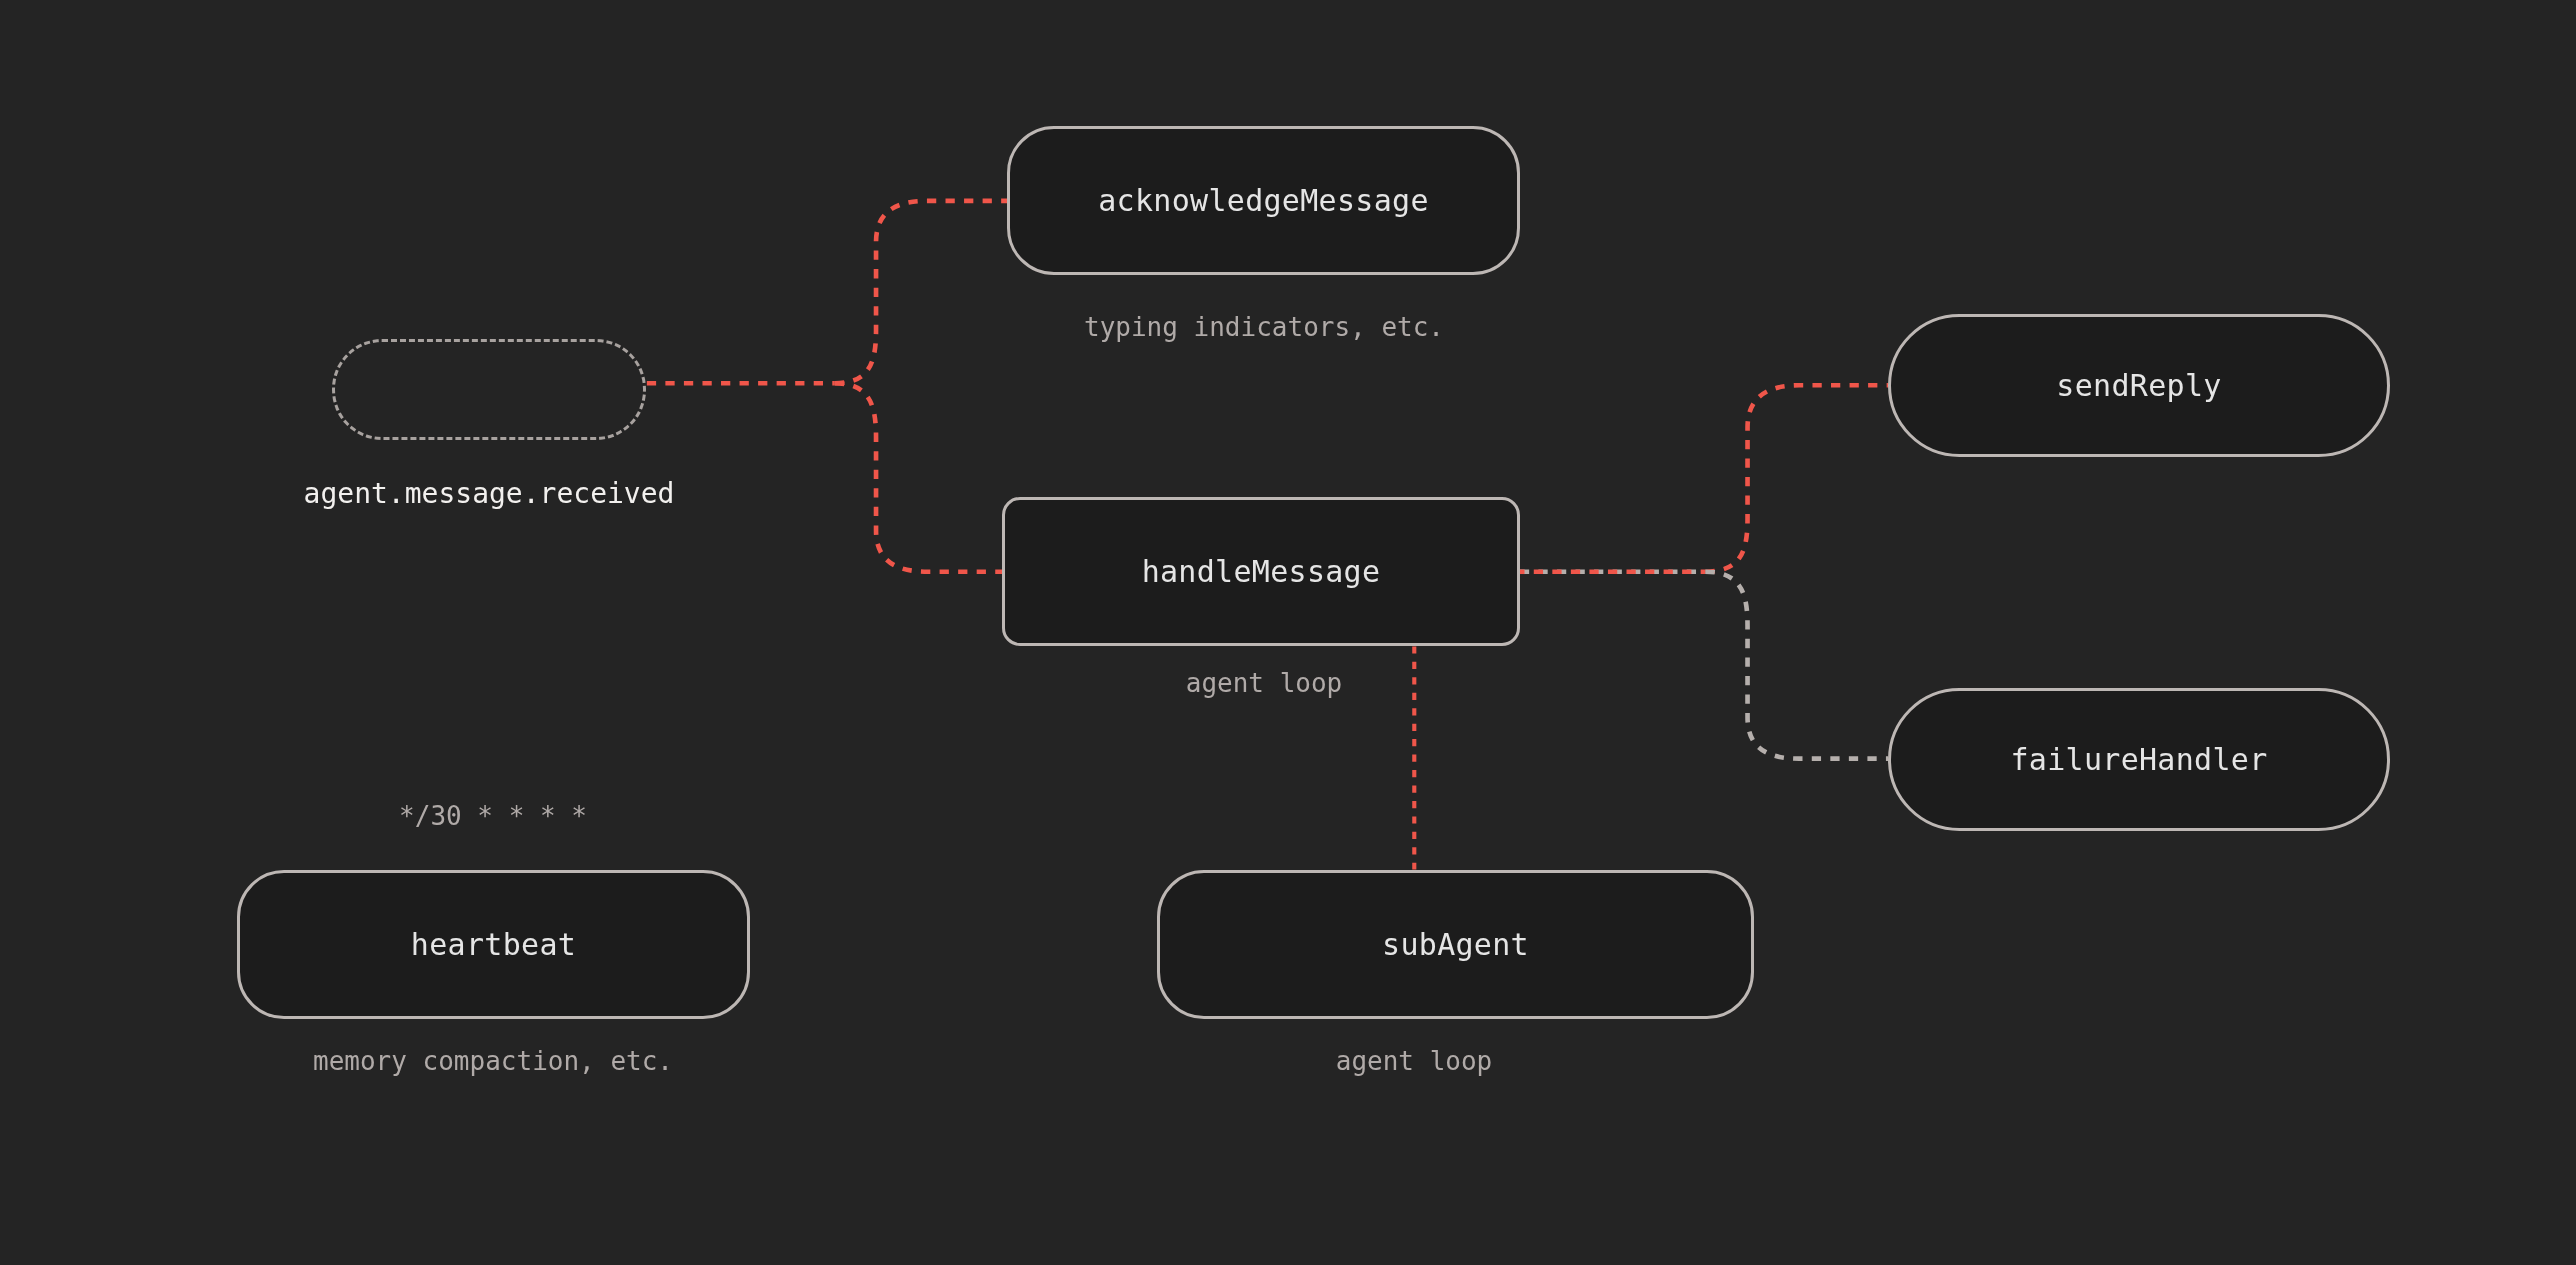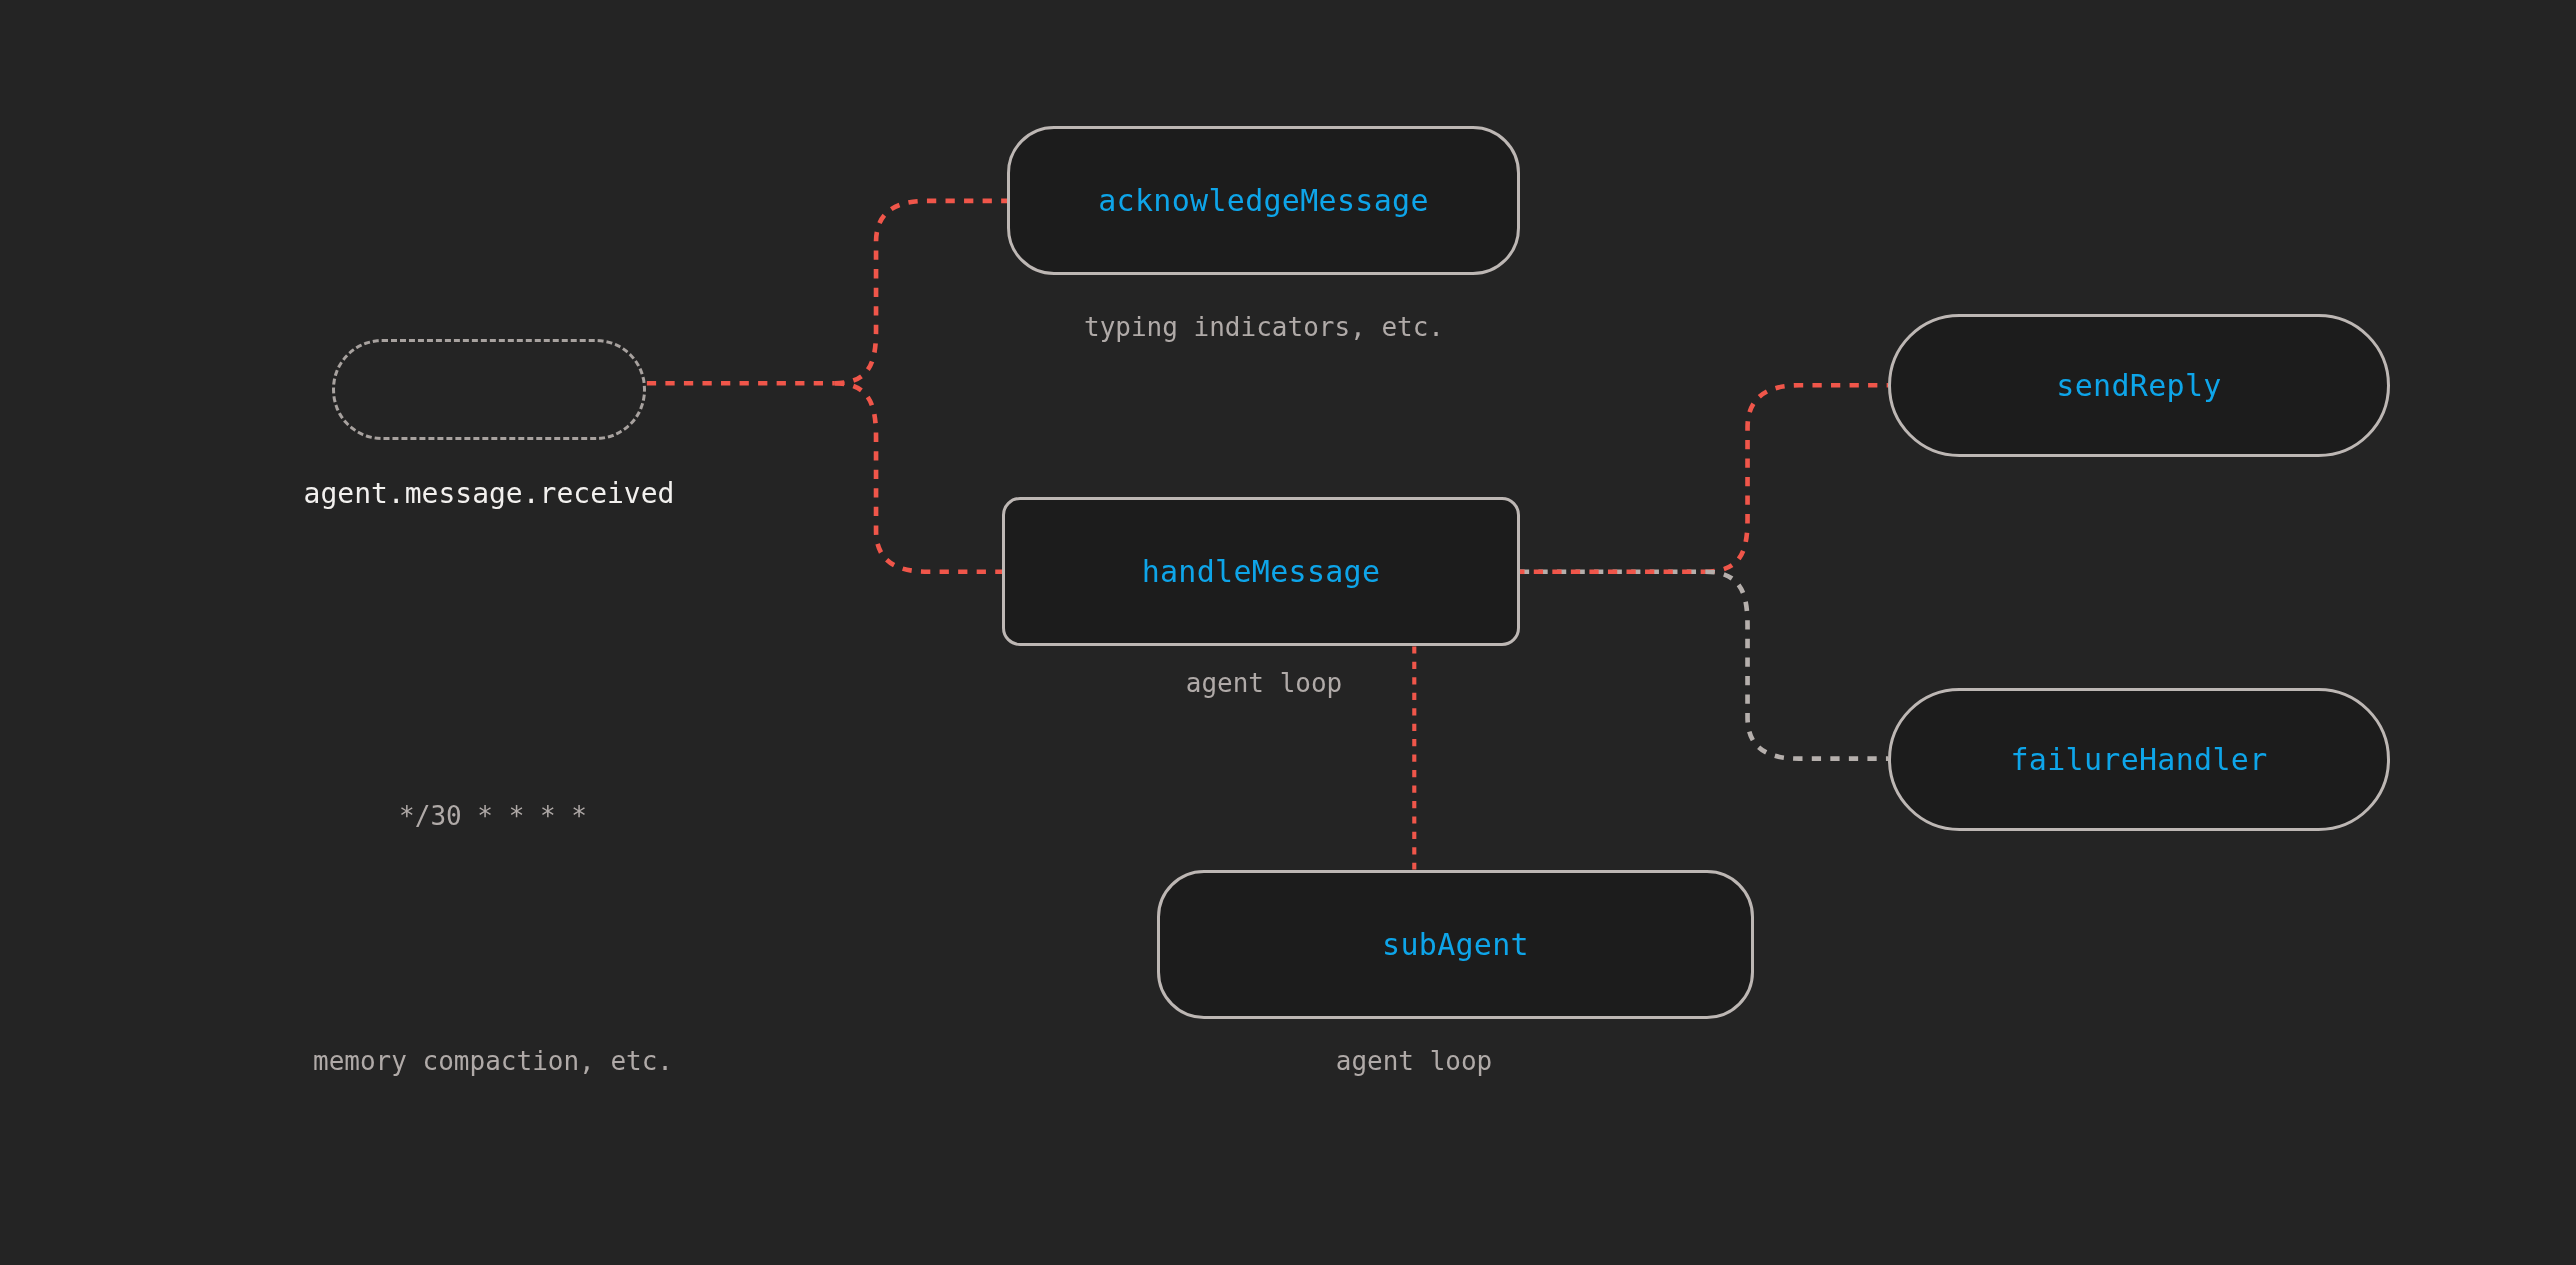--- a/index.html
+++ b/index.html
@@ -24,21 +24,21 @@
     pointer-events: none;
   }
   .node {
     position: absolute;
     box-sizing: border-box;
     display: flex;
     align-items: center;
     justify-content: center;
     background: #1c1c1c;
     border: 3.6px solid #bdb7b4;
-    color: #0ea5e9;
+    color: #e5e5e5;
     font-family: "DejaVu Sans Mono", "Liberation Mono", monospace;
     font-size: 30px;
     letter-spacing: 0.3px;
     white-space: nowrap;
     z-index: 3;
   }
   .node.ghost {
     background: transparent;
     border: 3.6px dashed #a8a29f;
     color: transparent;
@@ -92,20 +92,23 @@
   </div>
 
   <div class="node" style="left:1002px; top:497px; width:518px; height:149px; border-radius:18px;">
     <span>handleMessage</span>
   </div>
 
   <div class="node" style="left:1157px; top:870px; width:597px; height:149px; border-radius:47px;">
     <span>subAgent</span>
   </div>
 
+  <div class="node" style="left:237px; top:870px; width:513px; height:149px; border-radius:47px;">
+    <span>heartbeat</span>
+  </div>
 
   <div class="node" style="left:1888px; top:314px; width:502px; height:143px; border-radius:72px;">
     <span>sendReply</span>
   </div>
 
   <div class="node" style="left:1888px; top:688px; width:502px; height:143px; border-radius:72px;">
     <span>failureHandler</span>
   </div>
 
   <div class="caption center bright" style="left:489px; top:477px;">agent.message.received</div>

